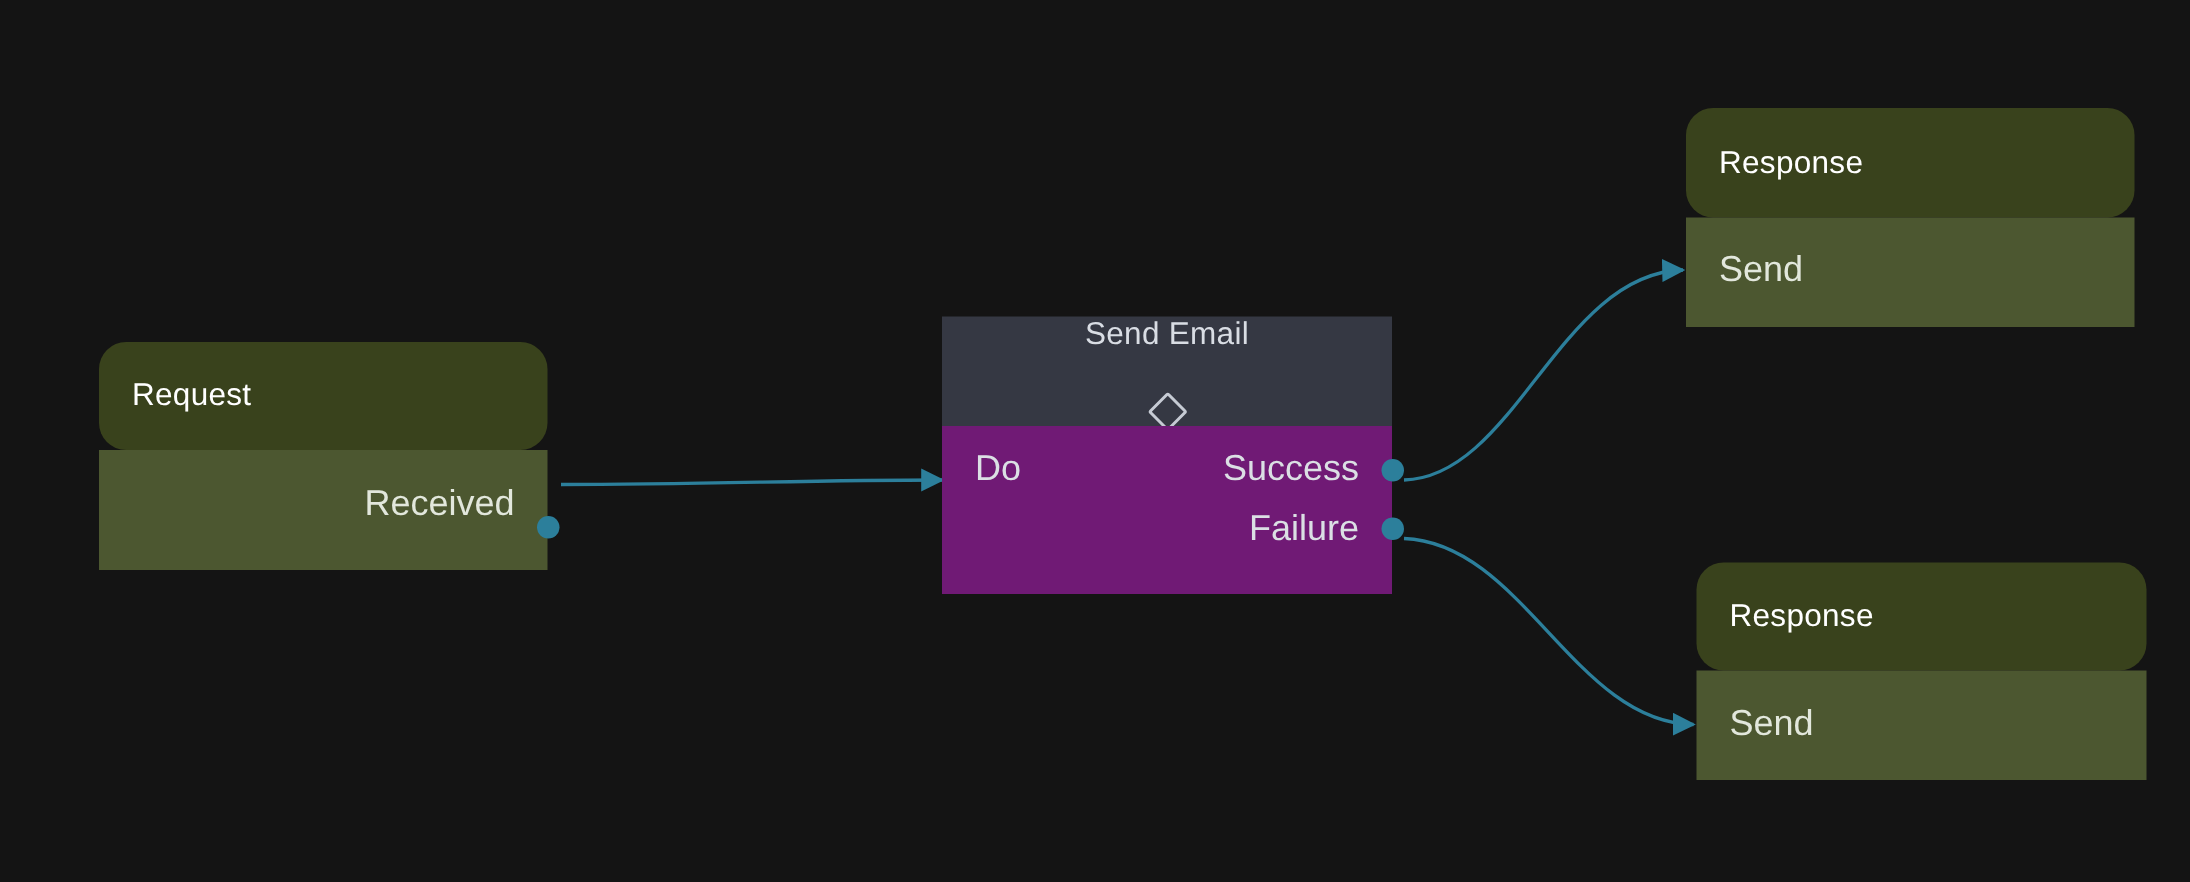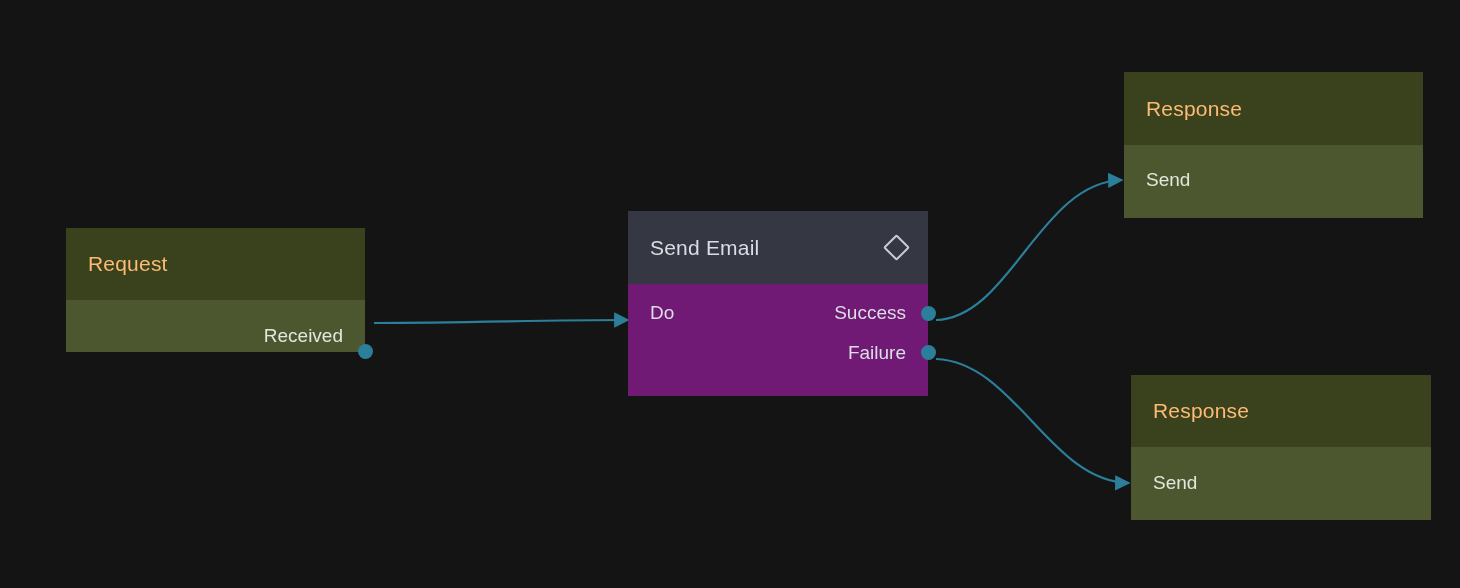--- a/index.html
+++ b/index.html
@@ -41,45 +41,47 @@
   }
   .node-body {
     box-sizing: border-box;
     position: relative;
   }
   .port-row {
     display: flex;
     align-items: center;
     box-sizing: border-box;
     height: 40px;
-    font-size: 19px;
+    font-size: 24px;
     color: #dbdfe4;
     padding: 0 22px;
   }
   .port-row.out {
     justify-content: flex-end;
   }
   .port-row.in {
     justify-content: flex-start;
   }
   
   .node-green .node-header {
     background: #39421c;
-    color: #fdba74;
+    color: #ffffff;
+    border-radius: 18px;
   }
   .node-green .node-body {
     background: #4c5730;
   }
   .node-green .port-row {
     color: #e2e7dc;
   }
   
   .node-grey .node-header {
     background: #353843;
     color: #d9dde4;
+    flex-direction: column;
   }
   .node-grey .node-body {
     background: #701a75;
   }
   .diamond-icon {
     width: 19px;
     height: 19px;
     border: 2px solid #c6cbd4;
     transform: rotate(45deg);
     border-radius: 2px;
@@ -106,21 +108,21 @@
     </defs>
     <path fill="none" stroke="#2c7f9b" stroke-width="2.2" marker-end="url(#arrow)" d="M 374 323 C 470 323, 540 320, 628 320"></path>
     <path fill="none" stroke="#2c7f9b" stroke-width="2.2" marker-end="url(#arrow)" d="M 936 320 C 1010 318, 1040 182, 1122 180"></path>
     <path fill="none" stroke="#2c7f9b" stroke-width="2.2" marker-end="url(#arrow)" d="M 936 359 C 1015 362, 1050 482, 1129 483"></path>
   </svg>
 
   <div class="node node-green" style="left:66px; top:215px; width:299px; height:144px;margin-top:13px;">
     <div class="node-header" style="height:72px;">
       <span>Request</span>
     </div>
-    <div class="node-body" style="height:52px; padding-top:16px;">
+    <div class="node-body" style="height:80px; padding-top:16px;">
       <div class="port-row out">
         <span>Received</span>
       </div>
       <span class="port-dot" style="left:291.5px; top:44px;"></span>
     </div>
   </div>
 
   <div class="node node-grey" style="left:628px; top:211px; width:300px; height:185px;">
     <div class="node-header" style="height:73px;">
       <span>Send Email</span>

